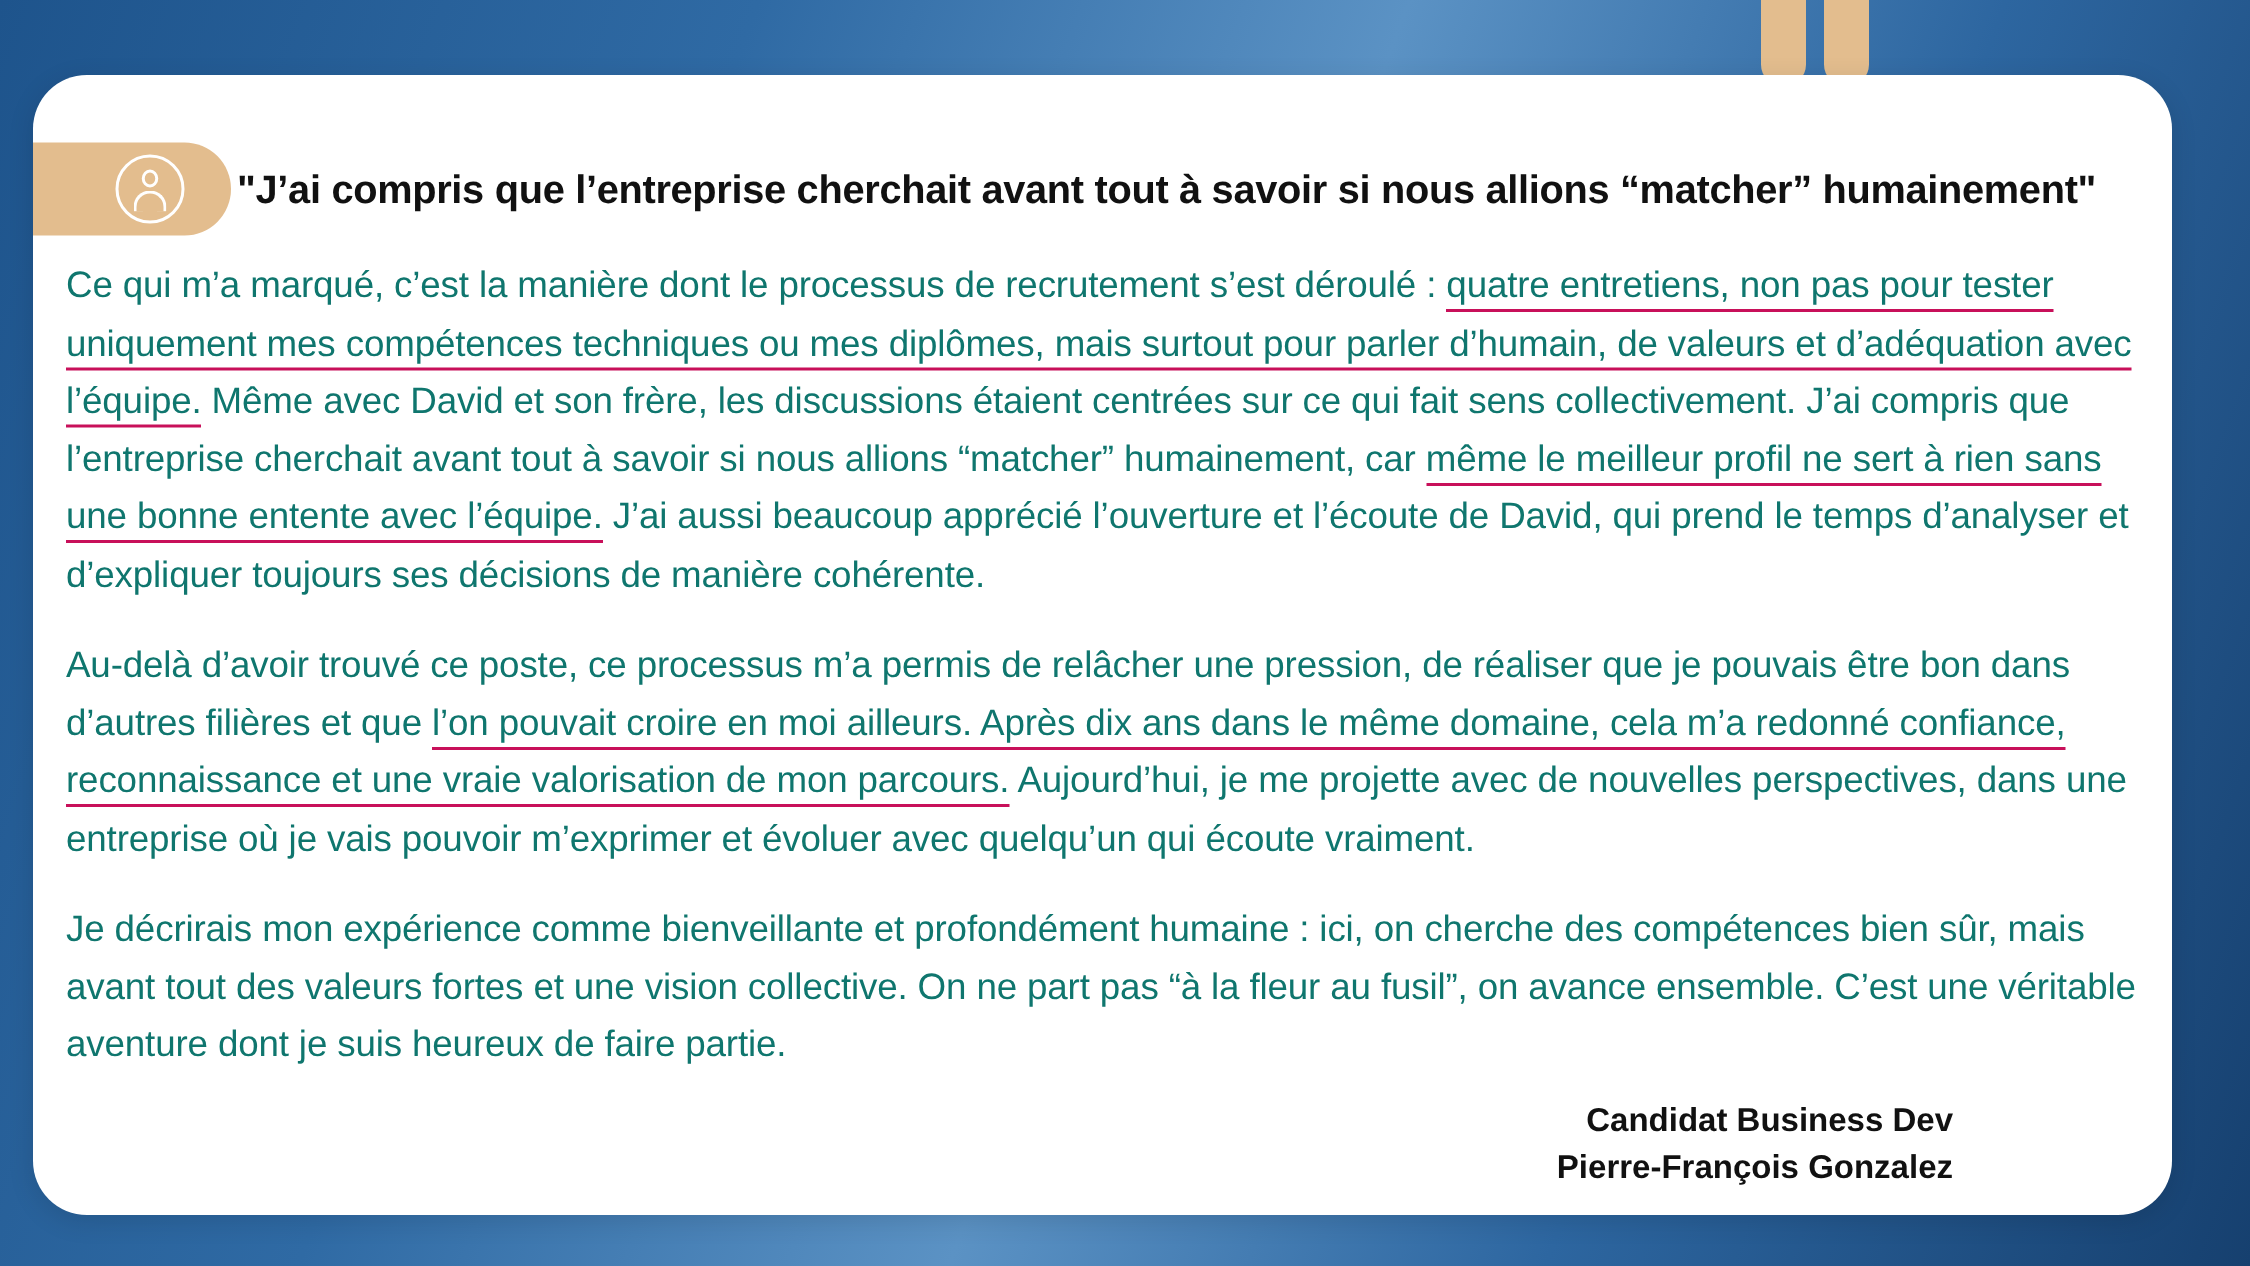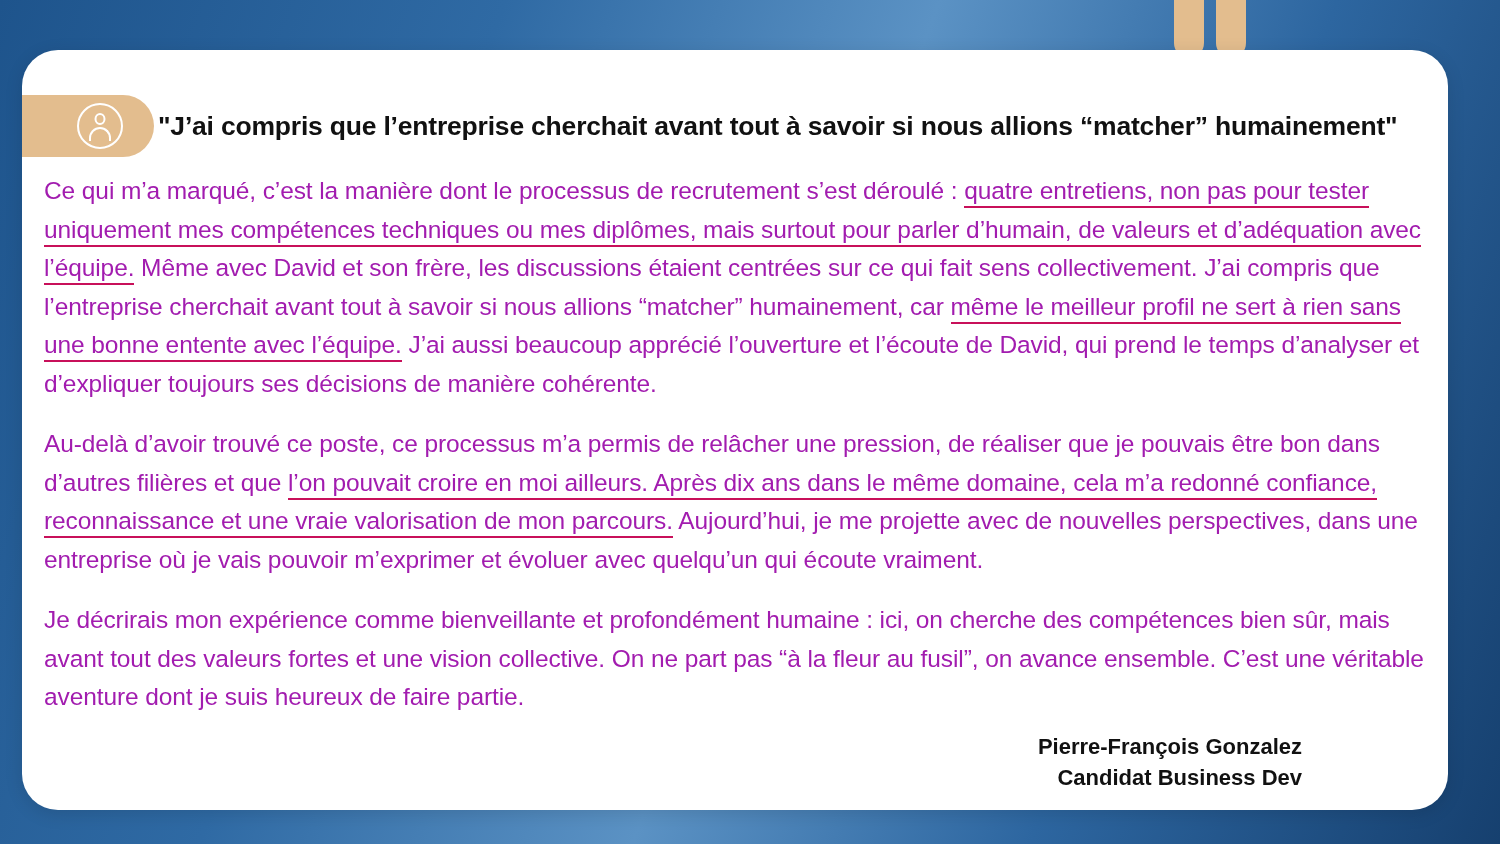--- a/index.html
+++ b/index.html
@@ -126,21 +126,21 @@
     font-weight: bold;
     color: #111111;
     letter-spacing: -0.2px;
     margin-left: 4px;
     white-space: nowrap;
   }
 
   .body-text {
     font-size: 24.5px;
     line-height: 38.5px;
-    color: #a21caf;
+    color: #0f766e;
     letter-spacing: -0.1px;
   }
   .body-text p {
     margin: 0 0 22px 0;
   }
   .body-text p:last-of-type {
     margin-bottom: 6px;
   }
 
   .hl {
@@ -184,19 +184,19 @@
 
         <p><span>Ce qui m’a marqué, c’est la manière dont le processus de recrutement s’est déroulé : </span><span class="hl">quatre entretiens, non pas pour tester uniquement mes compétences techniques ou mes diplômes, mais surtout pour parler d’humain, de valeurs et d’adéquation avec l’équipe.</span><span> Même avec David et son frère, les discussions étaient centrées sur ce qui fait sens collectivement. J’ai compris que l’entreprise cherchait avant tout à savoir si nous allions “matcher” humainement, car </span><span class="hl">même le meilleur profil ne sert à rien sans une bonne entente avec l’équipe.</span><span> J’ai aussi beaucoup apprécié l’ouverture et l’écoute de David, qui prend le temps d’analyser et d’expliquer toujours ses décisions de manière cohérente.</span></p>
 
         <p><span>Au-delà d’avoir trouvé ce poste, ce processus m’a permis de relâcher une pression, de réaliser que je pouvais être bon dans d’autres filières et que </span><span class="hl">l’on pouvait croire en moi ailleurs. Après dix ans dans le même domaine, cela m’a redonné confiance, reconnaissance et une vraie valorisation de mon parcours.</span><span> Aujourd’hui, je me projette avec de nouvelles perspectives, dans une entreprise où je vais pouvoir m’exprimer et évoluer avec quelqu’un qui écoute vraiment.</span></p>
 
         <p>Je décrirais mon expérience comme bienveillante et profondément humaine : ici, on cherche des compétences bien sûr, mais avant tout des valeurs fortes et une vision collective. On ne part pas “à la fleur au fusil”, on avance ensemble. C’est une véritable aventure dont je suis heureux de faire partie.</p>
 
       </div>
 
       <div class="signature">
+        <div>Candidat Business Dev</div>
         <div>Pierre-François Gonzalez</div>
-        <div>Candidat Business Dev</div>
       </div>
 
     </div>
   </div>
 </div>
 
 </body></html>

